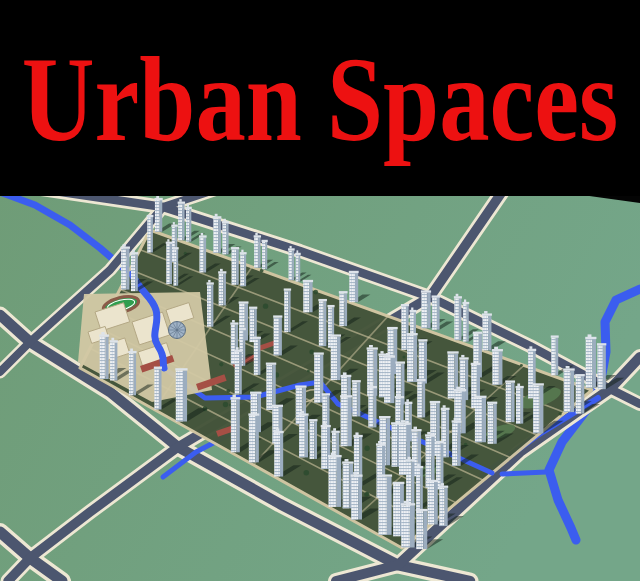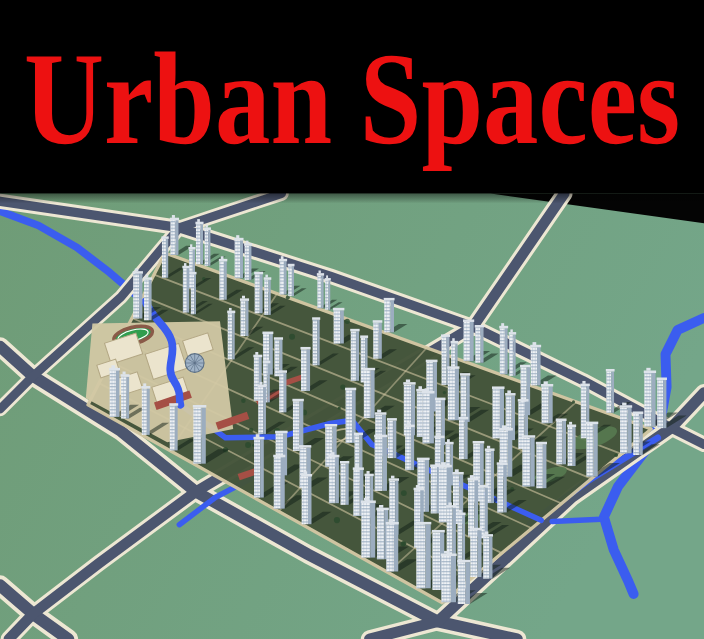--- a/index.html
+++ b/index.html
@@ -1,18 +1,18 @@
 <!DOCTYPE html>
 <html><head>
 <meta charset="utf-8">
 <style>
   html,body{margin:0;padding:0;background:#222;}
   .page{position:relative;width:640px;height:581px;overflow:hidden;background:#6f9d79;
         font-family:"Liberation Sans",sans-serif;}
-  .banner{position:absolute;left:0;top:0;width:640px;height:176px;
+  .banner{position:absolute;left:0;top:0;width:640px;height:196px;
           display:flex;align-items:center;justify-content:center;overflow:hidden;}
   .banner h1{margin:0;white-space:nowrap;font-family:"Liberation Serif",serif;
              font-weight:bold;font-size:120px;line-height:1;
              transform:scaleX(0.84) translateY(2px);letter-spacing:0px;}
   .scene{position:absolute;left:0;top:0;width:640px;height:581px;}
   svg{display:block;}
 </style>
 </head>
 <body>
 

